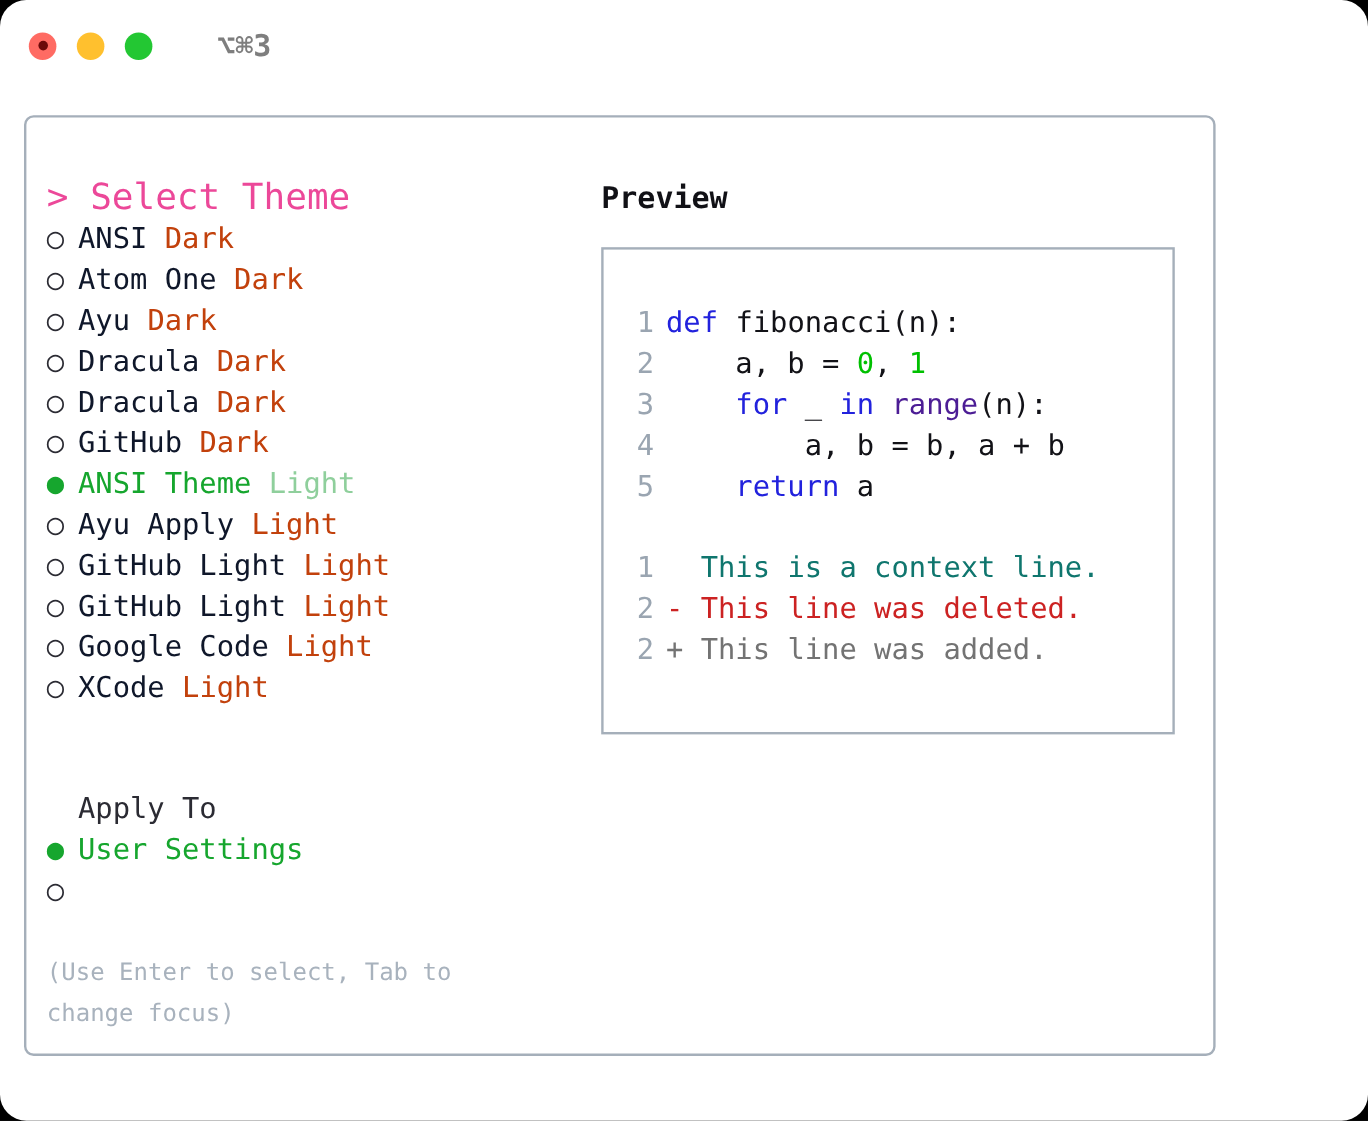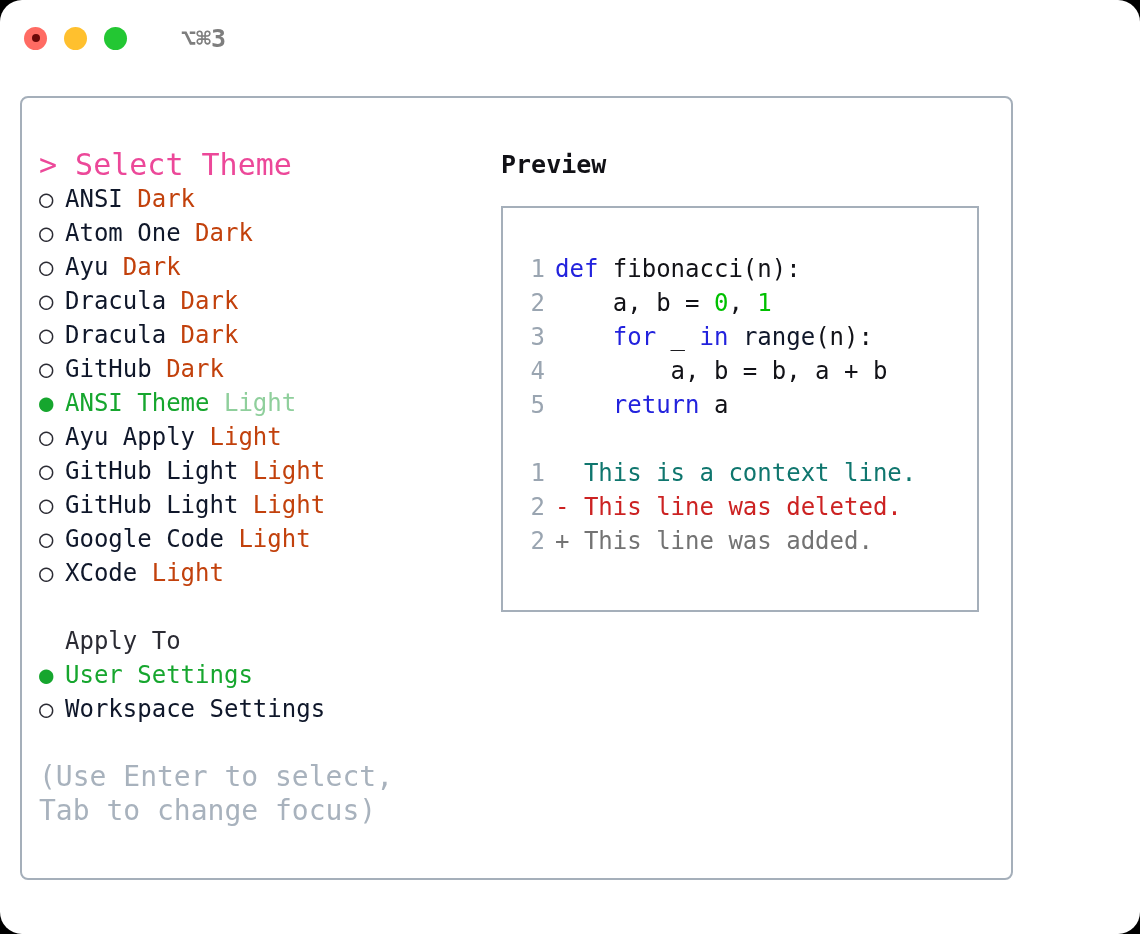--- a/index.html
+++ b/index.html
@@ -130,26 +130,27 @@
   .opt-name.selected { color: #16a62e; }
   .opt-cat   { color: #c2410c; }
   .opt-cat.selected { color: #8fcf9c; }
 
   .group-label {
     font-size: 24px;
     color: #2b2b33;
     line-height: 34px;
     white-space: pre;
     padding-left: 26px;
+    margin-top: 33px;
   }
 
   .spacer-sm { height: 34px; }
 
   .hint {
-    font-size: 28px;
+    font-size: 20px;
     color: #a8b2bd;
     line-height: 34px;
     white-space: pre-wrap;
     width: 410px;
   }
 
   
   .preview-head {
     font-size: 25px;
     font-weight: bold;
@@ -176,21 +177,21 @@
   .gutter {
     display: inline-block;
     width: 26px;
     flex: 0 0 26px;
     text-align: right;
     color: #9aa5b1;
   }
   .code-body { padding-left: 10px; }
 
   .tok-kw   { color: #2222dd; }
-  .tok-fn   { color: #0f172a; text-align: center; }
+  .tok-fn   { color: #4c1d95; text-align: center; }
   .tok-num  { color: #00c000; }
   .tok-txt  { color: #121217; }
 
   .diff-gap { height: 34px; }
   .diff-ctx { color: #0f766e; }
   .diff-del { color: #cc2222; }
   .diff-add { color: #737373; }
 </style>
 </head>
 <body>
@@ -224,21 +225,21 @@
             <div class="opt-row"><span class="marker off">○</span><span class="opt-name">GitHub Light</span><span> </span><span class="opt-cat">Light</span></div>
             <div class="opt-row"><span class="marker off">○</span><span class="opt-name">Google Code</span><span> </span><span class="opt-cat">Light</span></div>
             <div class="opt-row"><span class="marker off">○</span><span class="opt-name">XCode</span><span> </span><span class="opt-cat">Light</span></div>
           </div>
 
         <div class="spacer-sm"></div>
 
         <div class="group-label">Apply To</div>
         <div id="apply-list">
             <div class="opt-row"><span class="marker on">●</span><span class="opt-name selected">User Settings</span></div>
-            <div class="opt-row"><span class="marker off">○</span><span class="opt-name">Workspace Settings</span></div>
+            <div class="opt-row"><span class="marker off">○</span></div>
           </div>
 
         <div class="spacer-sm"></div>
 
         <div class="hint">(Use Enter to select, Tab to change focus)</div>
       </div>
 
       <div class="right-col">
         <div class="preview-head">Preview</div>
         <div class="preview-box">

